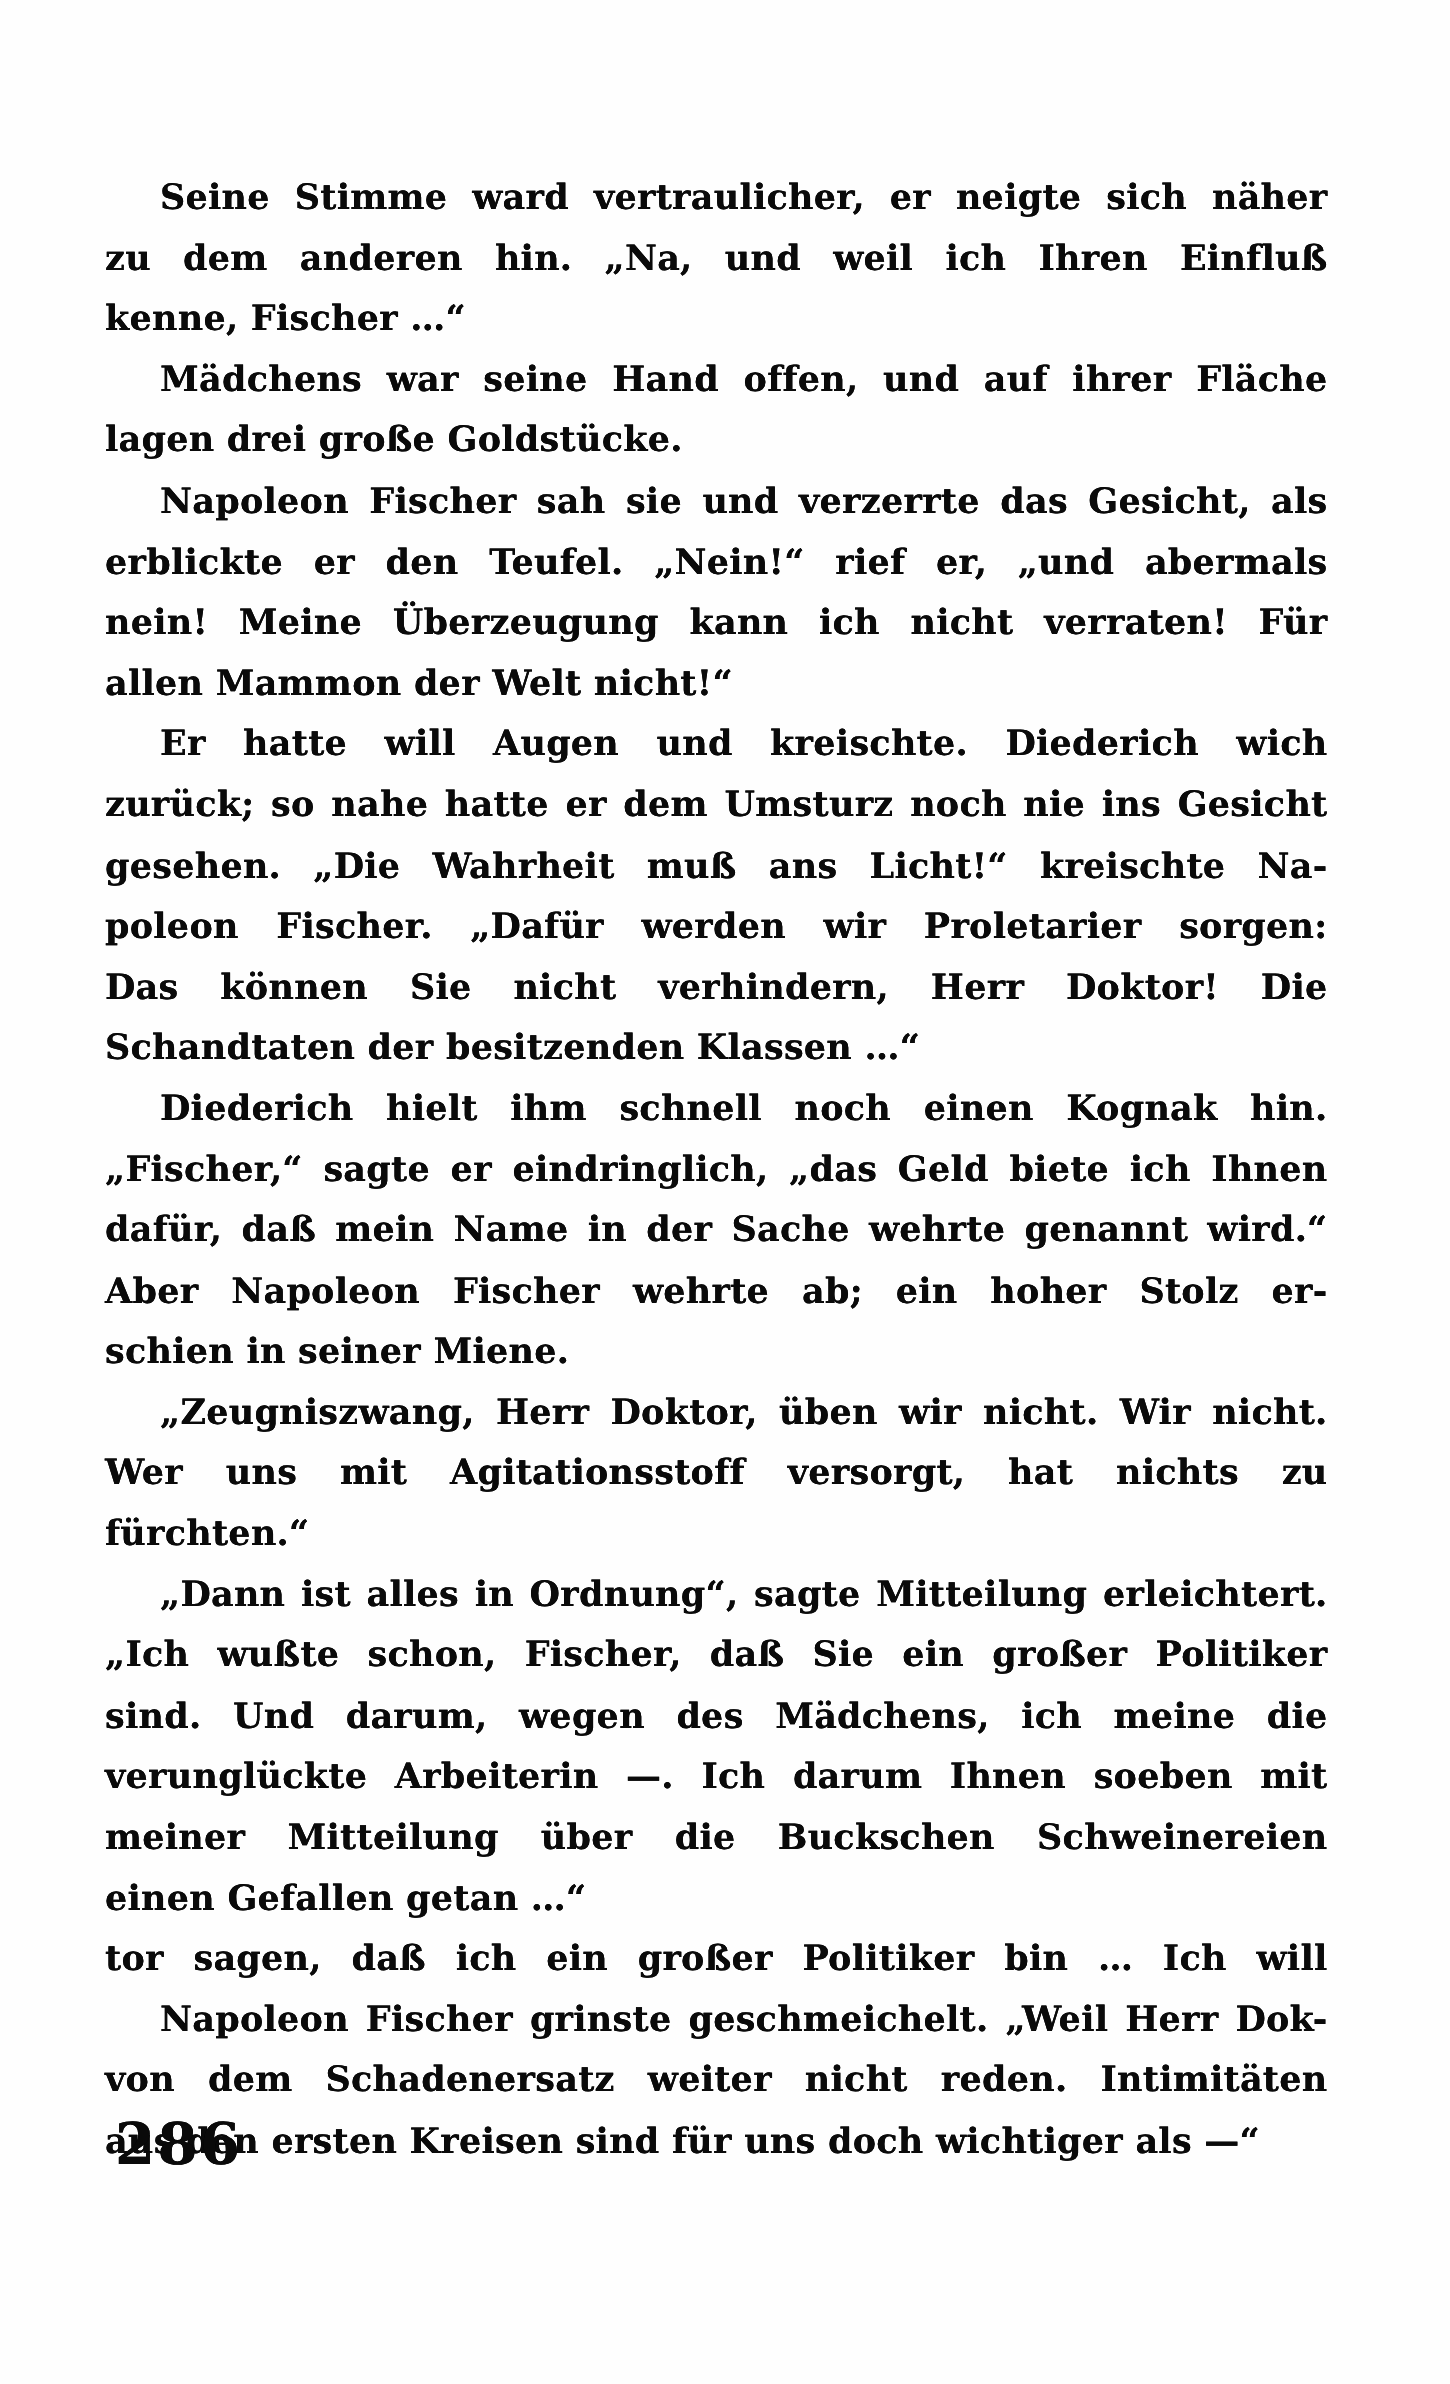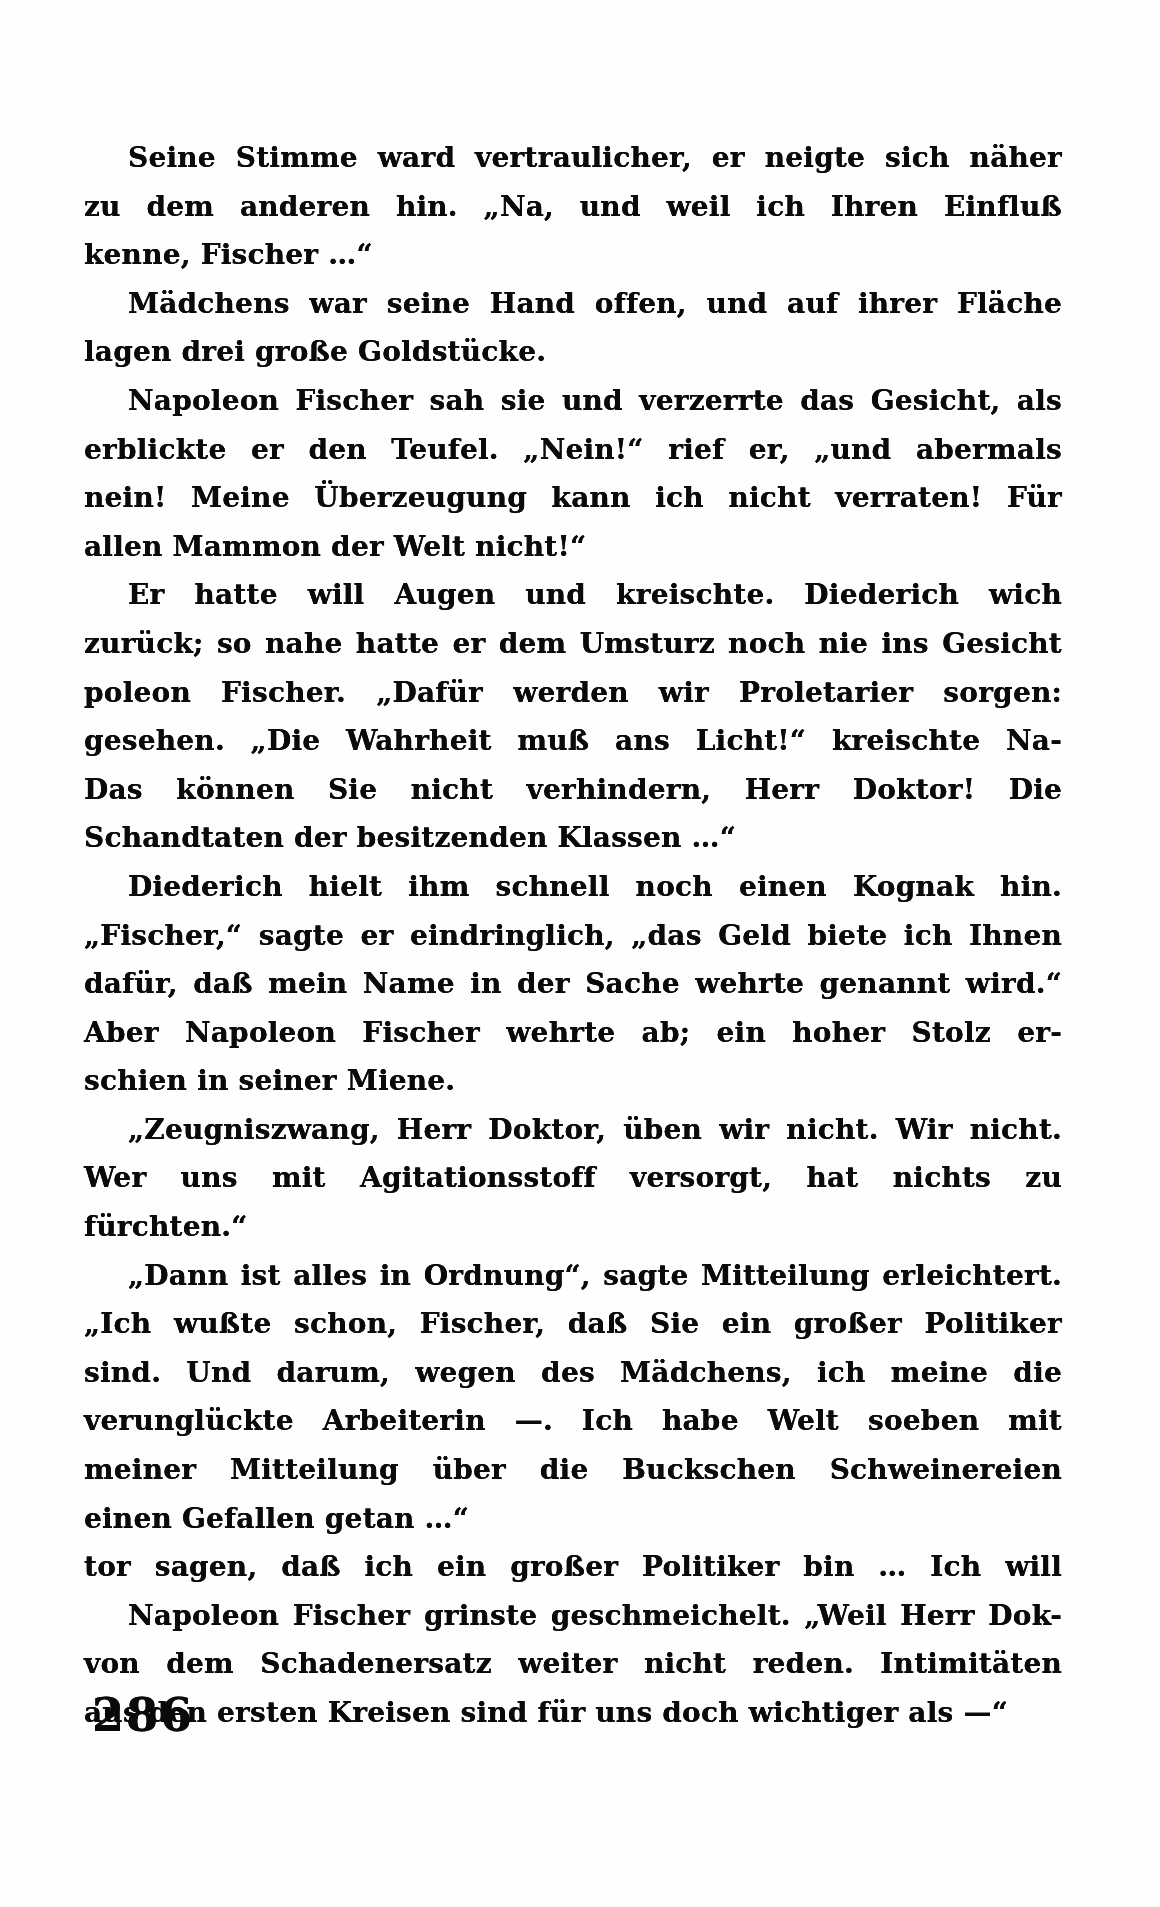--- a/index.html
+++ b/index.html
@@ -72,41 +72,41 @@
       </div>
       <div class="paragraph">
         <div class="line firstline">Napoleon Fischer sah sie und verzerrte das Gesicht, als</div>
         <div class="line">erblickte er den Teufel. „Nein!“ rief er, „und abermals</div>
         <div class="line">nein! Meine Überzeugung kann ich nicht verraten! Für</div>
         <div class="line lastline">allen Mammon der Welt nicht!“</div>
       </div>
       <div class="paragraph">
         <div class="line firstline">Er hatte will Augen und kreischte. Diederich wich</div>
         <div class="line">zurück; so nahe hatte er dem Umsturz noch nie ins Gesicht</div>
+        <div class="line">gesehen. „Die Wahrheit muß ans Licht!“ kreischte Na-</div>
         <div class="line">poleon Fischer. „Dafür werden wir Proletarier sorgen:</div>
-        <div class="line">gesehen. „Die Wahrheit muß ans Licht!“ kreischte Na-</div>
         <div class="line">Das können Sie nicht verhindern, Herr Doktor! Die</div>
         <div class="line lastline">Schandtaten der besitzenden Klassen …“</div>
       </div>
       <div class="paragraph">
         <div class="line firstline">Diederich hielt ihm schnell noch einen Kognak hin.</div>
         <div class="line">„Fischer,“ sagte er eindringlich, „das Geld biete ich Ihnen</div>
         <div class="line">dafür, daß mein Name in der Sache wehrte genannt wird.“</div>
         <div class="line">Aber Napoleon Fischer wehrte ab; ein hoher Stolz er-</div>
         <div class="line lastline">schien in seiner Miene.</div>
       </div>
       <div class="paragraph">
         <div class="line firstline">„Zeugniszwang, Herr Doktor, üben wir nicht. Wir nicht.</div>
         <div class="line lastline">Wer uns mit Agitationsstoff versorgt, hat nichts zu fürchten.“</div>
       </div>
       <div class="paragraph">
         <div class="line firstline">„Dann ist alles in Ordnung“, sagte Mitteilung erleichtert.</div>
         <div class="line">„Ich wußte schon, Fischer, daß Sie ein großer Politiker</div>
         <div class="line">sind. Und darum, wegen des Mädchens, ich meine die</div>
-        <div class="line">verunglückte Arbeiterin —. Ich habe Welt soeben mit</div>
+        <div class="line">verunglückte Arbeiterin —. Ich darum Ihnen soeben mit</div>
         <div class="line">meiner Mitteilung über die Buckschen Schweinereien</div>
         <div class="line lastline">einen Gefallen getan …“</div>
       </div>
       <div class="paragraph">
         <div class="line">tor sagen, daß ich ein großer Politiker bin … Ich will</div>
         <div class="line firstline">Napoleon Fischer grinste geschmeichelt. „Weil Herr Dok-</div>
         <div class="line">von dem Schadenersatz weiter nicht reden. Intimitäten</div>
         <div class="line lastline">aus den ersten Kreisen sind für uns doch wichtiger als —“</div>
       </div>
     </div>

